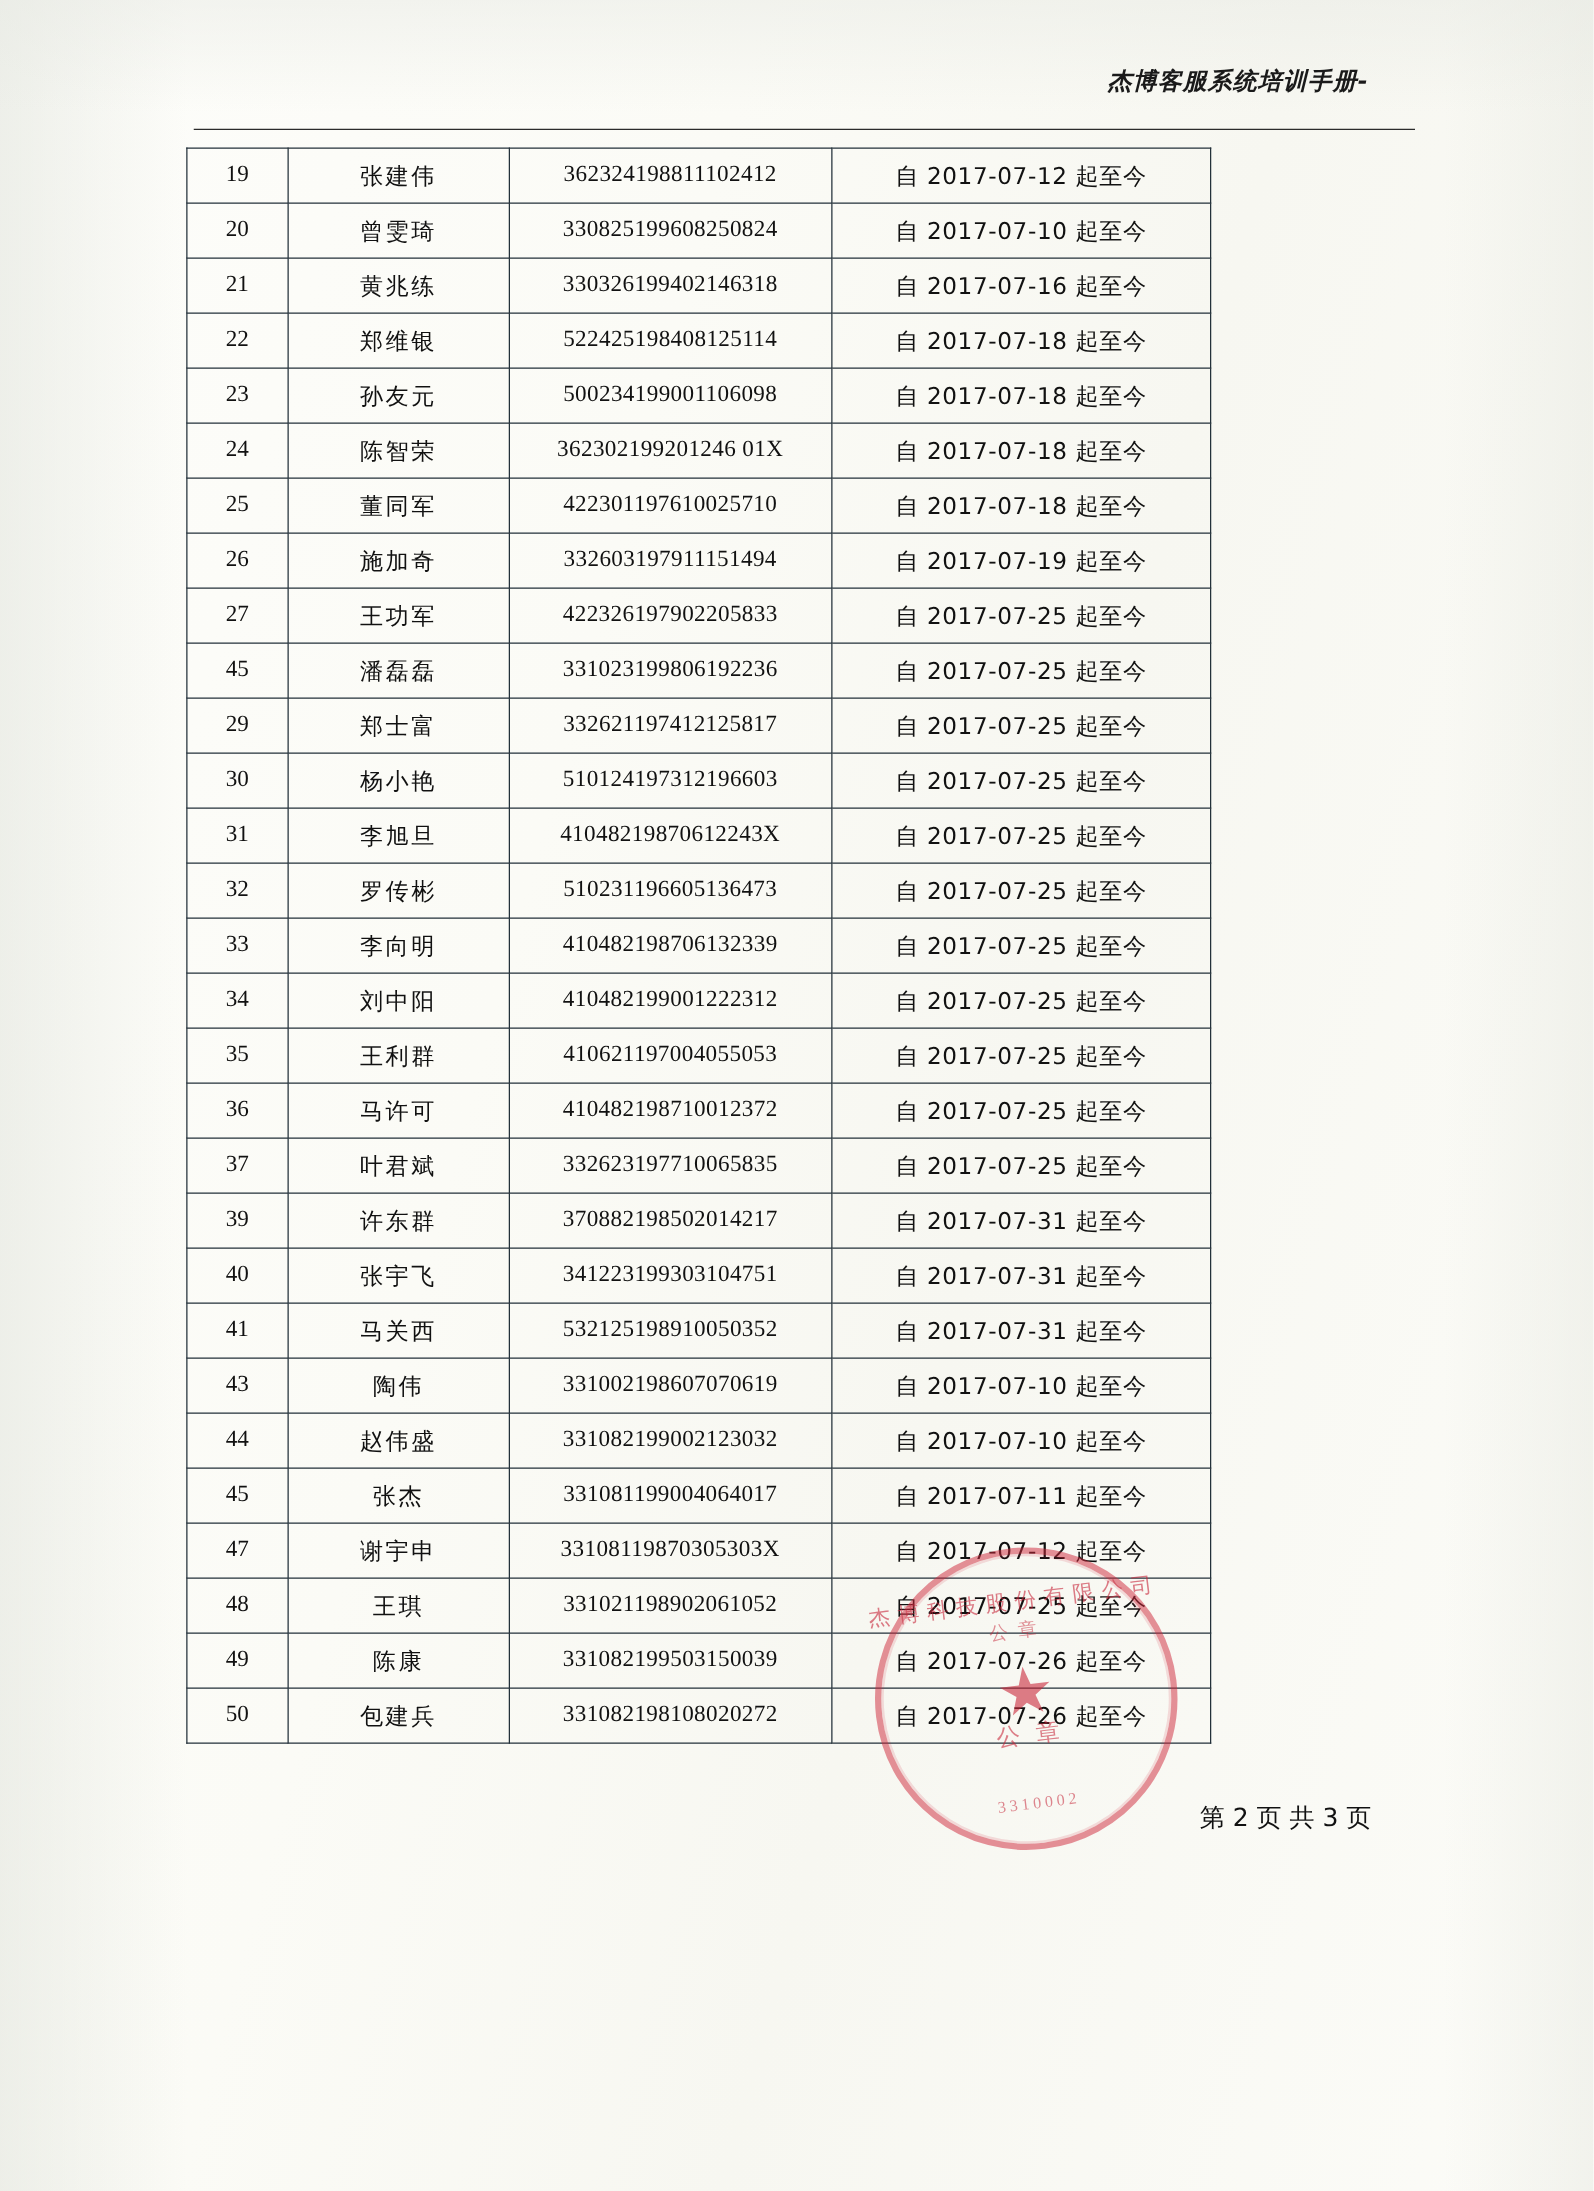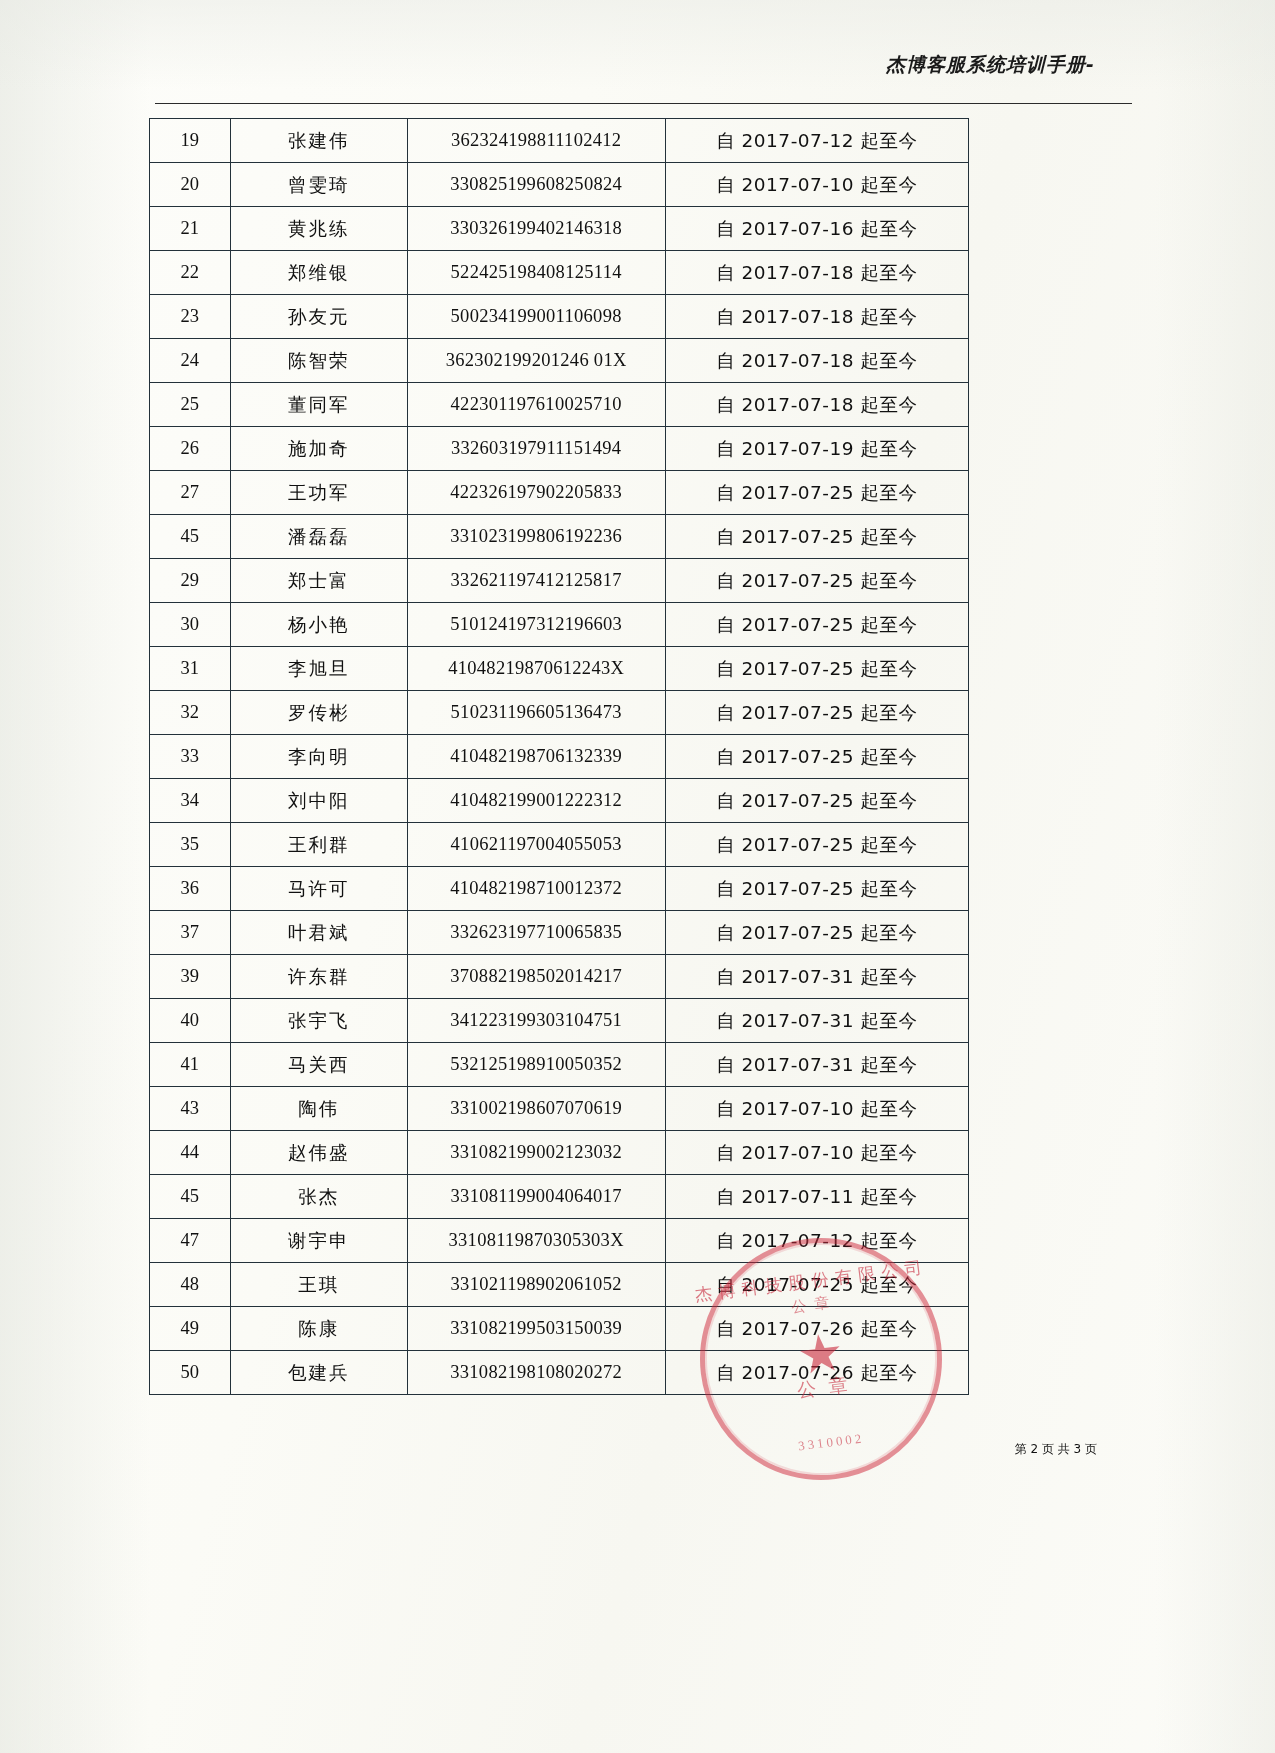--- a/index.html
+++ b/index.html
@@ -94,21 +94,21 @@
     width: 308px;
     font-family: "DejaVu Sans", sans-serif;
     font-size: 18px;
     letter-spacing: 0.5px;
   }
 
   .footer {
     position: absolute;
     right: 178px;
     top: 1441px;
-    font-size: 12px;
+    font-size: 20px;
     font-family: "DejaVu Sans", sans-serif;
     color: #111;
     white-space: nowrap;
   }
 
   
   .seal {
     position: absolute;
     left: 700px;
     top: 1238px;

